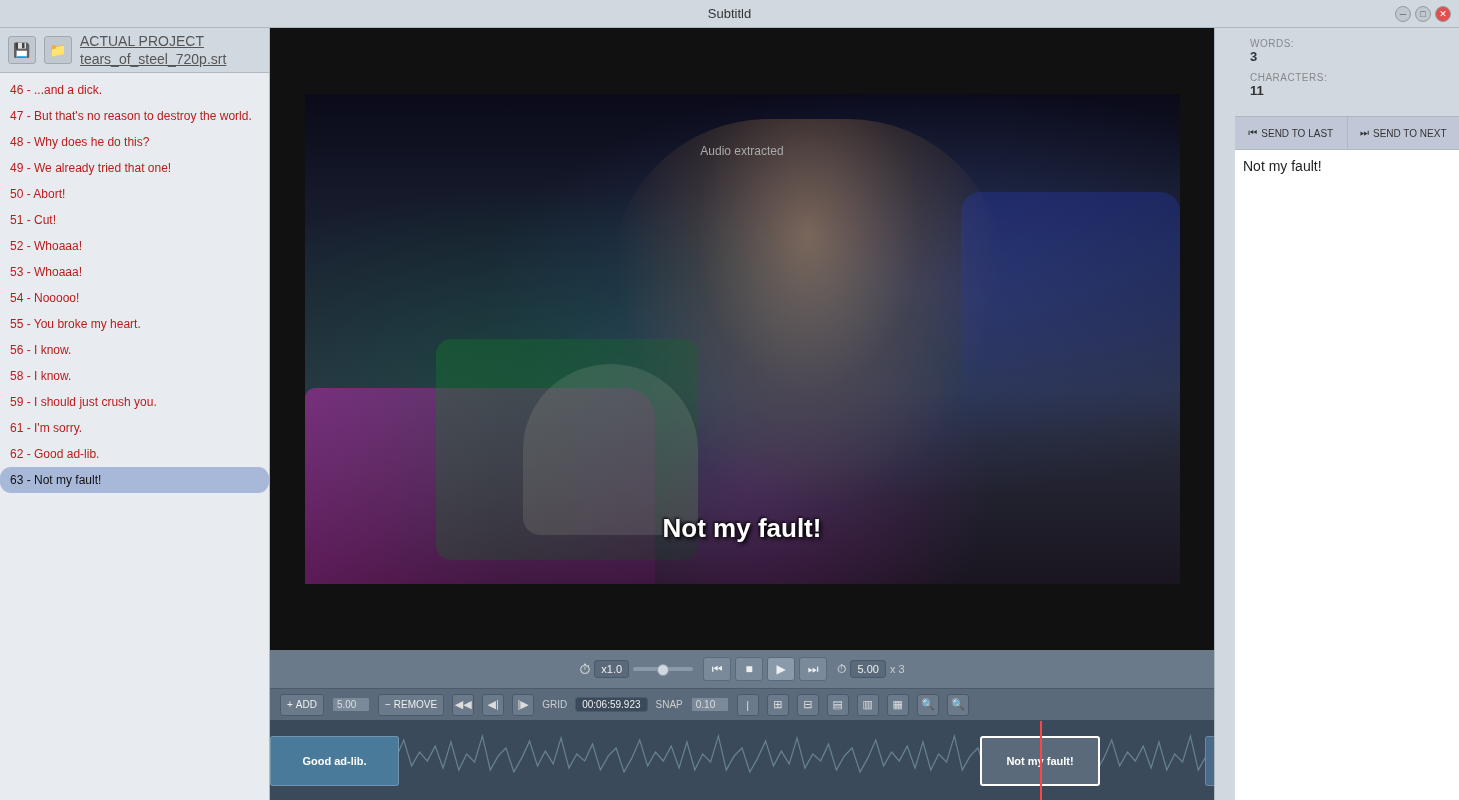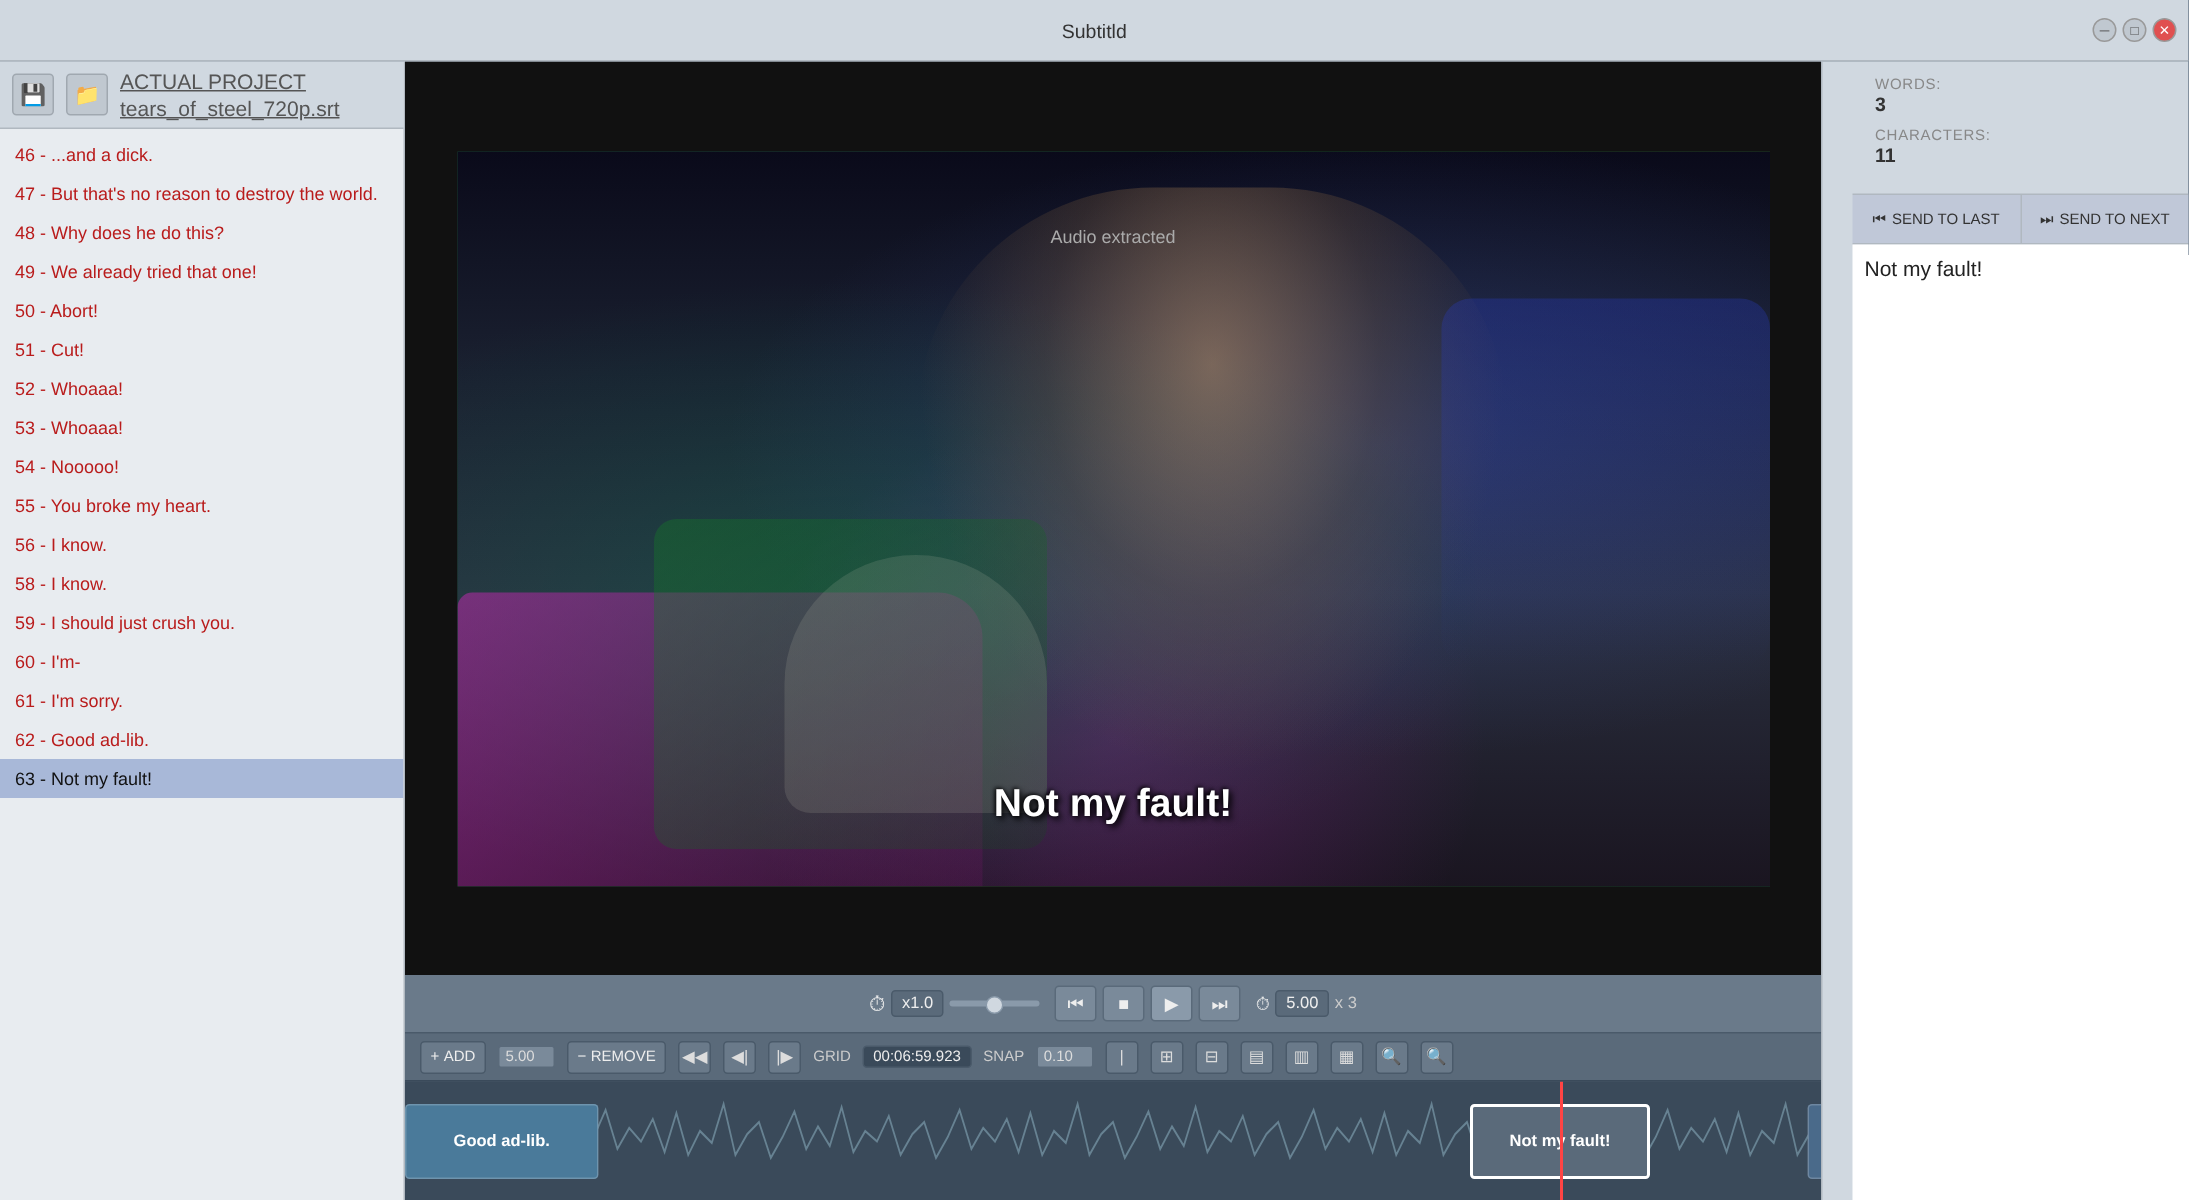--- a/index.html
+++ b/index.html
@@ -9,21 +9,21 @@
       background: #7a8a9a;
       font-family: Arial, sans-serif;
       font-size: 12px;
       overflow: hidden;
       display: flex;
       flex-direction: column;
     }
 
     
     #title-bar {
-      height: 41px;
+      height: 28px;
       background: #d0d8e0;
       display: flex;
       align-items: center;
       justify-content: center;
       position: relative;
       flex-shrink: 0;
       border-bottom: 1px solid #b0b8c0;
     }
     #title-bar .title {
       font-size: 13px;
@@ -108,20 +108,21 @@
       color: #b91c1c;
       font-size: 12px;
       line-height: 1.5;
       white-space: nowrap;
       overflow: hidden;
       text-overflow: ellipsis;
     }
     .subtitle-item.active {
       background: #a8b8d8;
       color: #111;
+      border-radius: 11px;
     }
 
     
     #center-area {
       flex: 1;
       display: flex;
       flex-direction: column;
       background: #5a6a7a;
       overflow: hidden;
     }
@@ -457,21 +458,20 @@
         <div class="subtitle-item">49 - We already tried that one!</div>
         <div class="subtitle-item">50 - Abort!</div>
         <div class="subtitle-item">51 - Cut!</div>
         <div class="subtitle-item">52 - Whoaaa!</div>
         <div class="subtitle-item">53 - Whoaaa!</div>
         <div class="subtitle-item">54 - Nooooo!</div>
         <div class="subtitle-item">55 - You broke my heart.</div>
         <div class="subtitle-item">56 - I know.</div>
         <div class="subtitle-item">58 - I know.</div>
         <div class="subtitle-item">59 - I should just crush you.</div>
-        <div class="subtitle-item">60 - I'm-</div>
         <div class="subtitle-item">61 - I'm sorry.</div>
         <div class="subtitle-item">62 - Good ad-lib.</div>
         <div class="subtitle-item active">63 - Not my fault!</div>
       </div>
   </div>
 
   <div id="center-area">
 
     <div id="video-container">
       <div id="video-frame">

